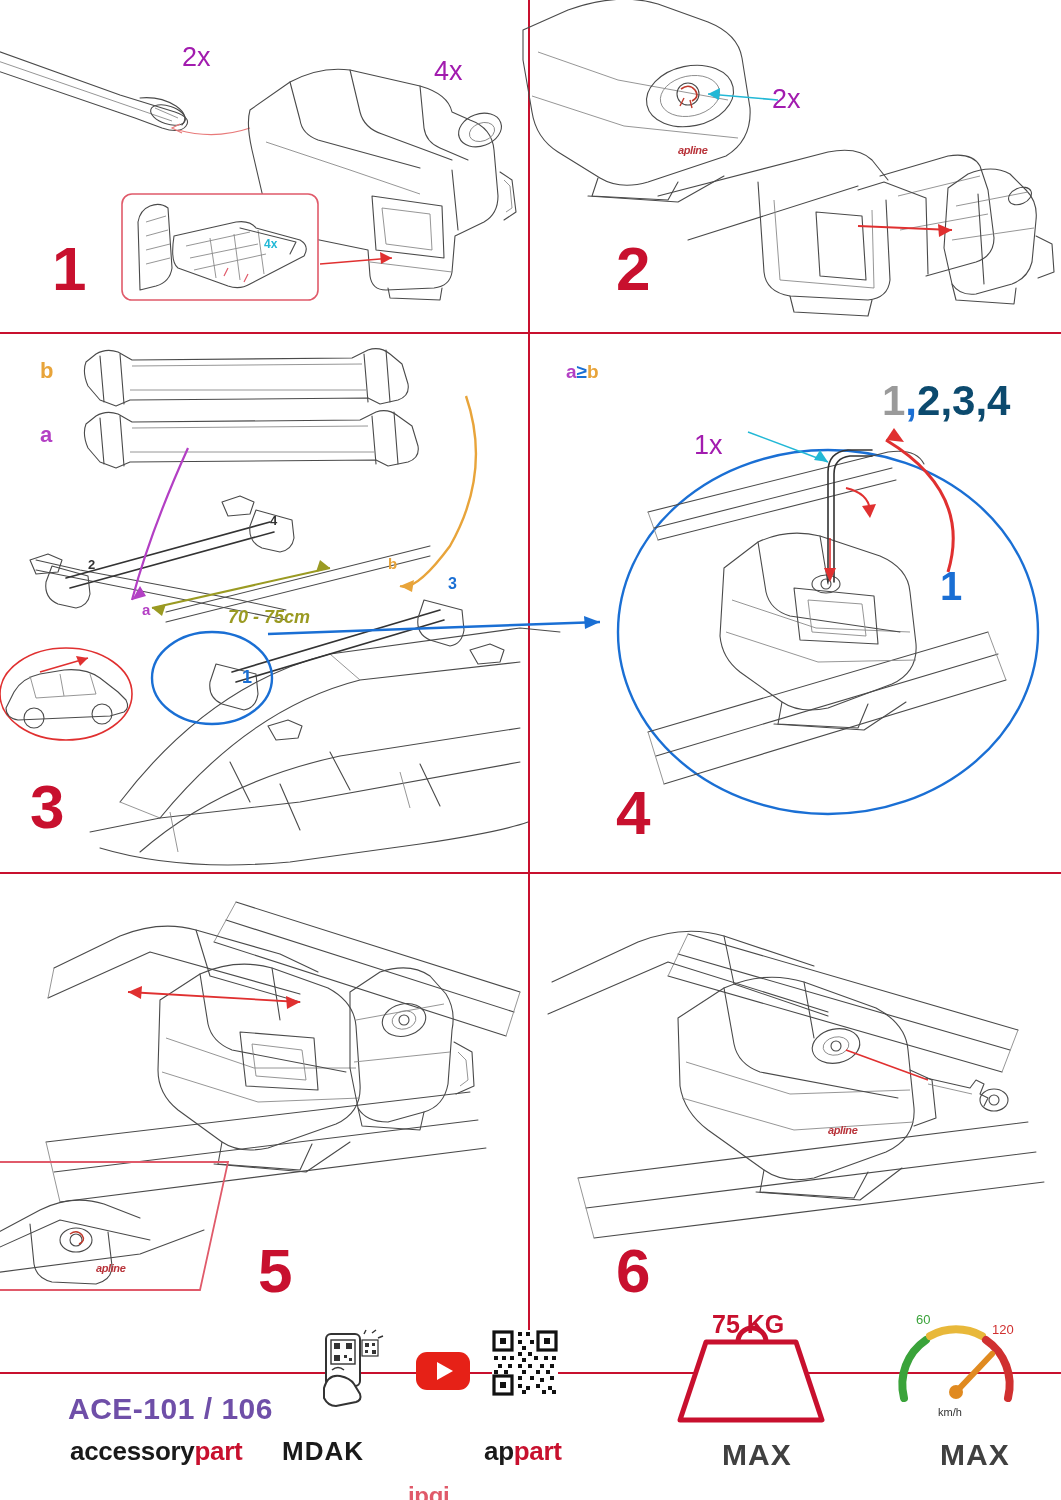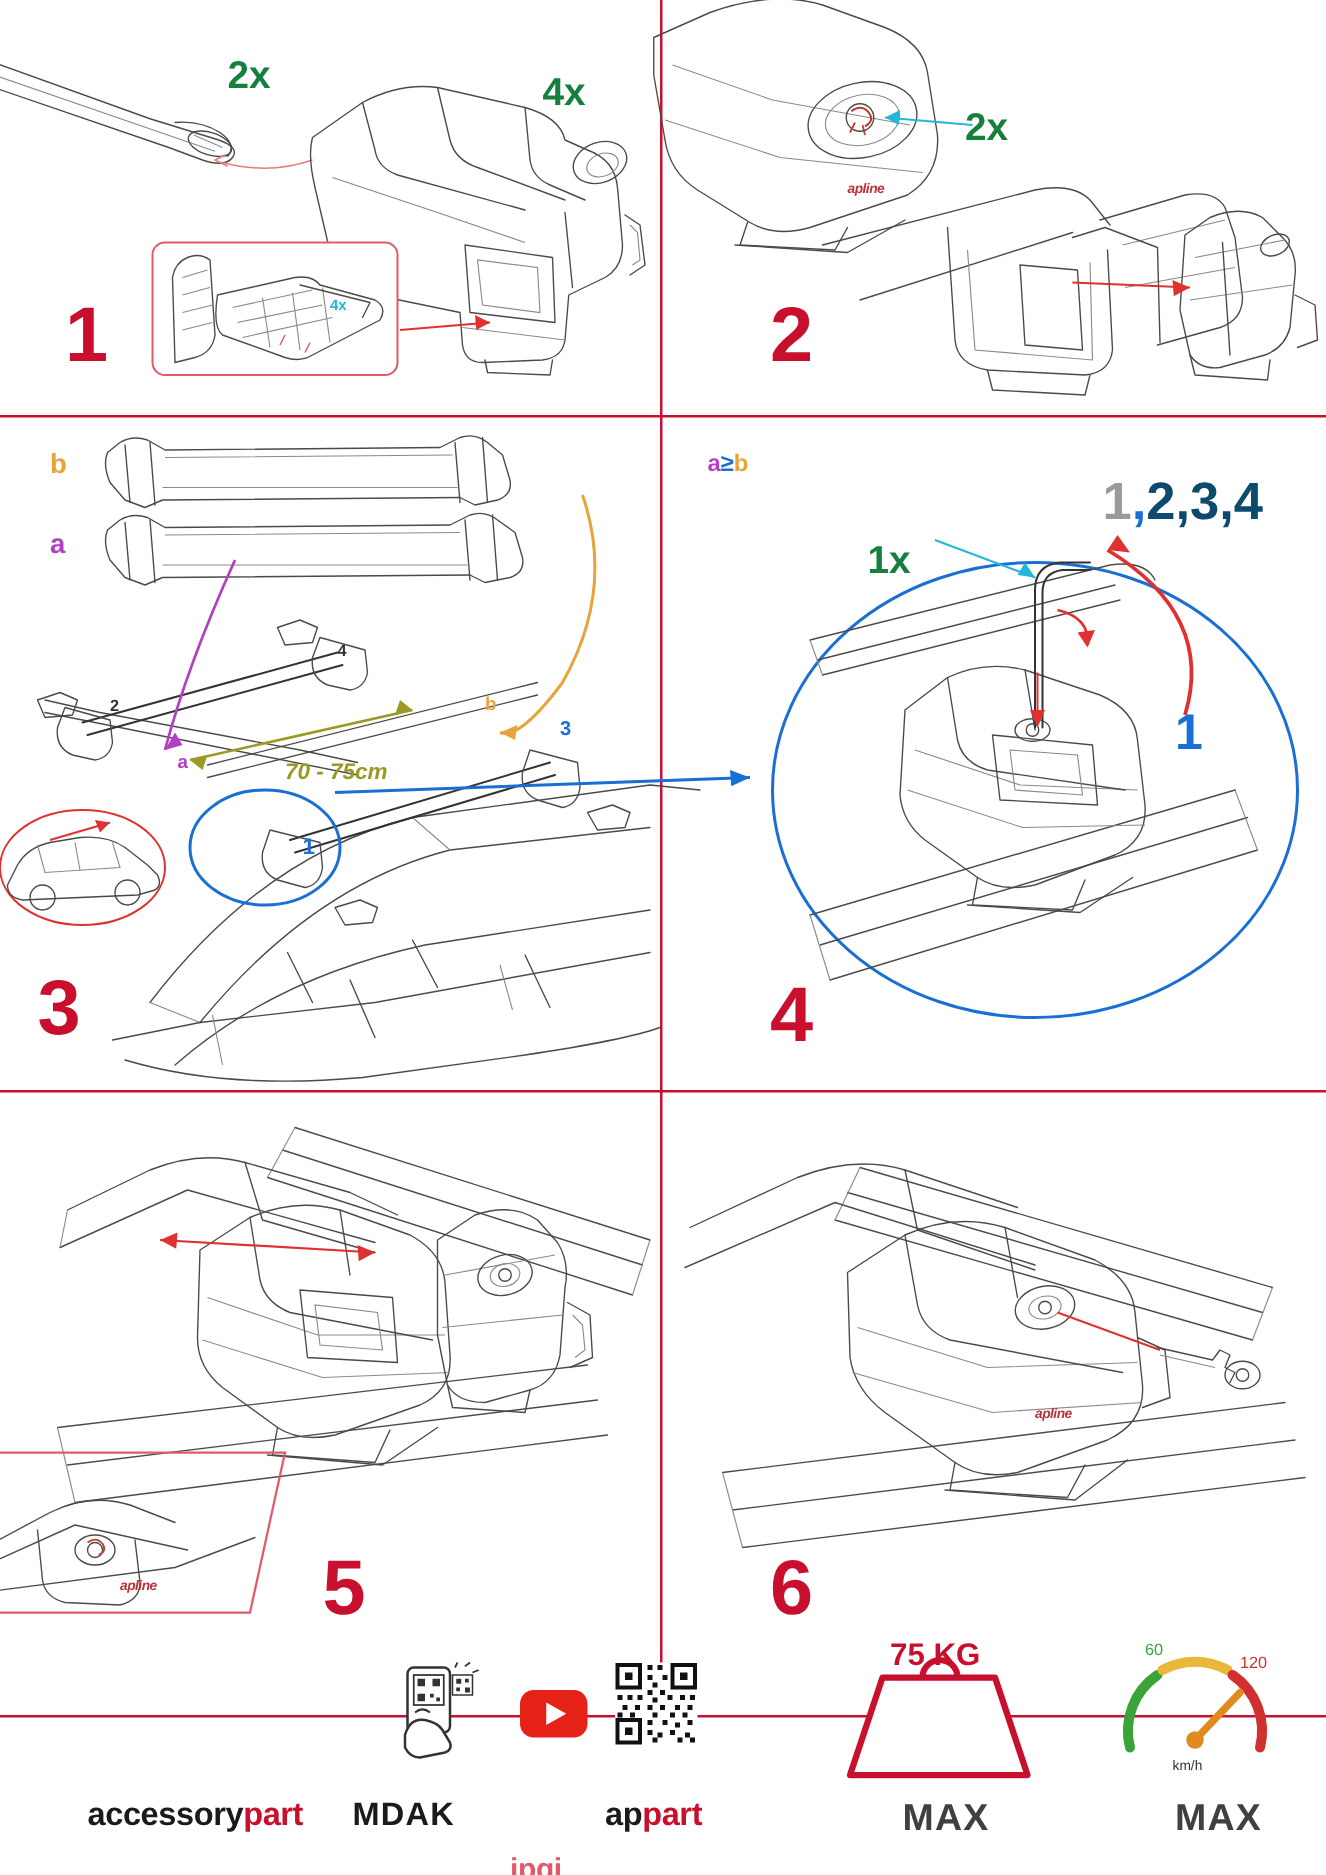--- a/index.html
+++ b/index.html
@@ -31,23 +31,23 @@
     font-family: "Liberation Sans", sans-serif;
     font-weight: 700;
     font-size: 62px;
     color: #c8102e;
     line-height: 1;
     letter-spacing: -1px;
   }
   .qty {
     position: absolute;
     font-family: "Liberation Sans", sans-serif;
-    font-weight: 700;
-    font-size: 31px;
-    color: #15803d;
+    font-weight: 400;
+    font-size: 27px;
+    color: #a21caf;
     line-height: 1;
   }
   .lbl {
     position: absolute;
     font-weight: 700;
     line-height: 1;
   }
   svg { display: block; overflow: visible; }
   .ln { fill: none; stroke: #4a4a4a; stroke-width: 1.1; stroke-linejoin: round; stroke-linecap: round; }
   .ln-th { fill: none; stroke: #333; stroke-width: 1.6; stroke-linejoin: round; stroke-linecap: round; }
@@ -381,20 +381,21 @@
     <text x="300" y="262" class="brand" fill="#b8333a" font-size="13" font-style="italic" font-weight="700" font-family="Liberation Sans, sans-serif">apline</text>
 
     <path d="M318 178 L400 208" stroke="#e03030" stroke-width="1.6" fill="none"></path>
     <path class="ln" d="M398 206 L442 216 L448 208 L456 212 L452 222 L460 226 L456 234"></path>
     <ellipse class="ln" cx="466" cy="228" rx="14" ry="11"></ellipse>
     <circle class="ln" cx="466" cy="228" r="5"></circle>
     <path class="ln-lt" d="M400 212 L444 222"></path>
   </svg>
   <div class="step-num" style="left:616px;top:1240px;">6</div>
 
+  <div class="footer-title" style="left:68px;top:1392px;">ACE-101 / 106</div>
 
   <div class="footer-brand" style="left:70px;top:1436px;">
     <span style="color:#1a1a1a;">accessory</span><span style="color:#c8102e;margin-top:24px;">part</span>
   </div>
 
   <svg style="position:absolute;left:318px;top:1330px;width:72px;height:72px;">
     <rect x="8" y="4" width="34" height="52" rx="5" fill="#fff" stroke="#333" stroke-width="2"></rect>
     <rect x="13" y="10" width="24" height="24" fill="none" stroke="#333" stroke-width="1.4"></rect>
     <rect x="16" y="13" width="6" height="6" fill="#333"></rect>
       <rect x="28" y="13" width="6" height="6" fill="#333"></rect>

